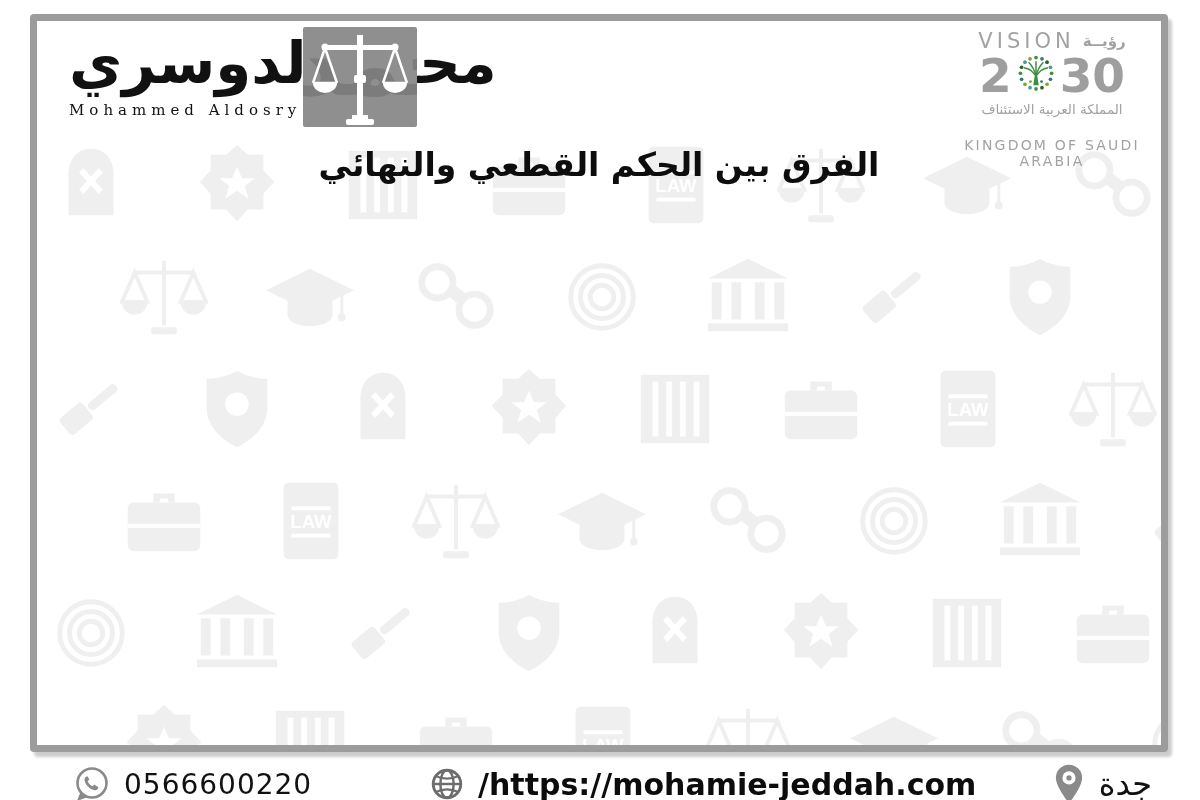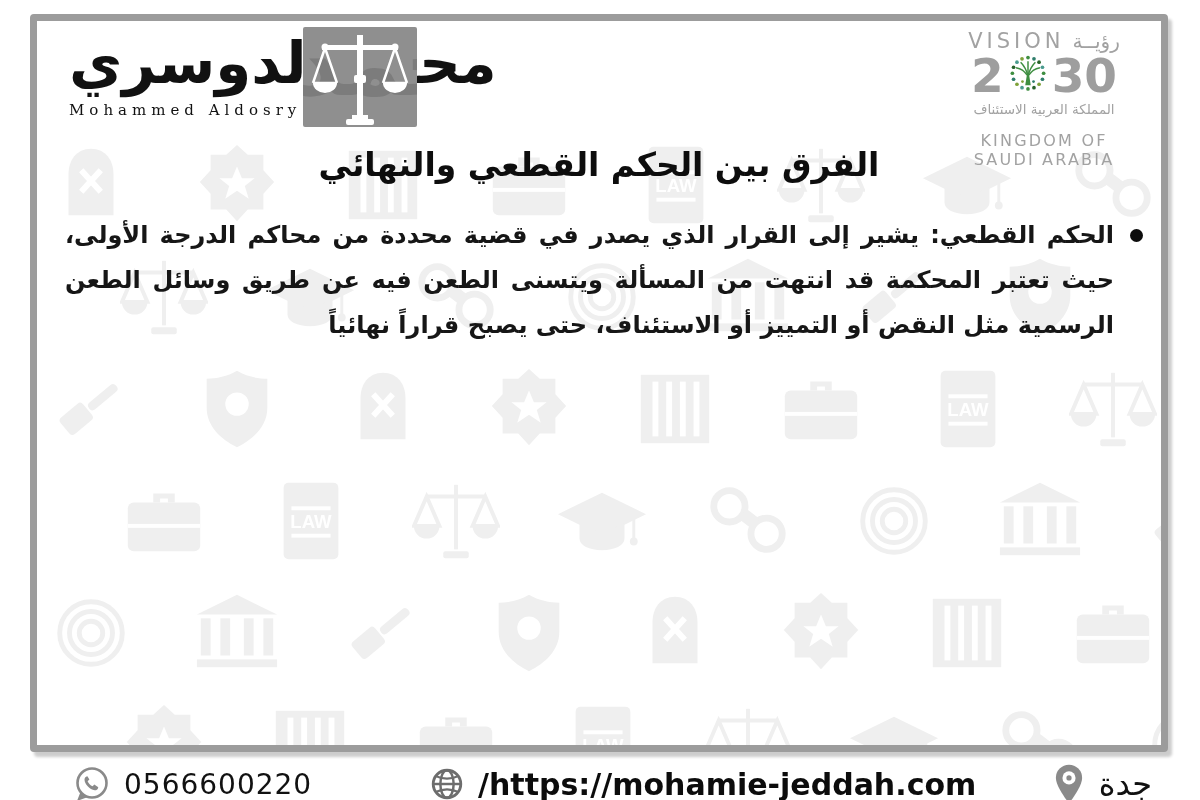--- a/index.html
+++ b/index.html
@@ -30,29 +30,29 @@
   .logo-square{
     width:114px;height:100px;background:#8f8f8f;margin-left:4px;
     position:relative;overflow:hidden;border-radius:2px;
   }
   .logo-square .callig{
     position:absolute;left:-8px;top:-14px;font-size:88px;font-weight:700;
     color:#7c7c7c;white-space:nowrap;
   }
   .logo-square svg{position:absolute;left:7px;top:4px;}
   
-  .vision{position:absolute;right:24px;top:8px;width:186px;text-align:center;color:#a2a2a2;}
+  .vision{position:absolute;right:16px;top:8px;width:186px;text-align:center;color:#a2a2a2;}
   .vision-row1{display:flex;justify-content:center;align-items:center;gap:8px;
     font-size:21px;color:#a2a2a2;}
   .vision-row1 .v-latin{letter-spacing:4px;}
-  .vision-row1 .v-arabic{font-size:20px;}
+  .vision-row1 .v-arabic{font-size:15px;font-weight:bold;}
   .vision-year{display:flex;justify-content:center;align-items:center;margin-top:-2px;}
   .vision-year span{font-size:47px;font-weight:700;color:#9e9e9e;line-height:50px;}
   .vision-country-ar{font-size:13.5px;color:#a2a2a2;margin-top:0px;}
-  .vision-country-en{font-size:16px;letter-spacing:2.2px;color:#a2a2a2;margin-top:14px;}
+  .vision-country-en{font-size:14px;letter-spacing:2.2px;color:#a2a2a2;margin-top:20px;}
   
   .title{
     position:absolute;left:0;right:0;top:124px;text-align:center;direction:rtl;
     font-size:33px;font-weight:700;color:#0d0d0d;
   }
   
   .body-area{position:absolute;left:28px;right:18px;top:192px;direction:rtl;}
   .bullet-row{display:flex;direction:rtl;align-items:flex-start;}
   .bullet-dot{
     width:13px;height:13px;border-radius:50%;background:#0d0d0d;
@@ -485,24 +485,20 @@
       </svg>
       <span>30</span>
     </div>
     <div class="vision-country-ar">المملكة العربية الاستئناف</div>
     <div class="vision-country-en">KINGDOM OF SAUDI ARABIA</div>
   </div>
 
   <div class="title">الفرق بين الحكم القطعي والنهائي</div>
 
   <div class="body-area">
-    <div class="bullet-row">
-      <div class="bullet-dot"></div>
-      <p class="bullet-text">الحكم القطعي: يشير إلى القرار الذي يصدر في قضية محددة من محاكم الدرجة الأولى، حيث تعتبر المحكمة قد انتهت من المسألة ويتسنى الطعن فيه عن طريق وسائل الطعن الرسمية مثل النقض أو التمييز أو الاستئناف، حتى يصبح قراراً نهائياً</p>
-    </div>
   </div>
 
 </div>
 
 <div class="footer-item footer-phone">
   <svg width="40" height="40" viewBox="0 0 40 40">
     <circle cx="20" cy="19" r="14.5" stroke="#8a8a8a" stroke-width="2.6" fill="none"></circle>
     <path fill="#8a8a8a" d="M8.5 28 L5 37 L14.5 33.5 A14.5 14.5 0 0 1 8.5 28 Z"></path>
     <path fill="#8a8a8a" d="M14.5 12.5 c-1 0.3 -2 1.6 -2 3 c0 4.6 5.2 10 10.2 10.8 c1.4 0.2 2.8 -0.8 3.2 -1.9 l0.4 -1.2 l-4 -2.6 l-1.7 1.7 c-2.2 -0.9 -4.1 -2.8 -5 -5 l1.8 -1.7 l-2 -3.4 Z"></path>
   </svg>

